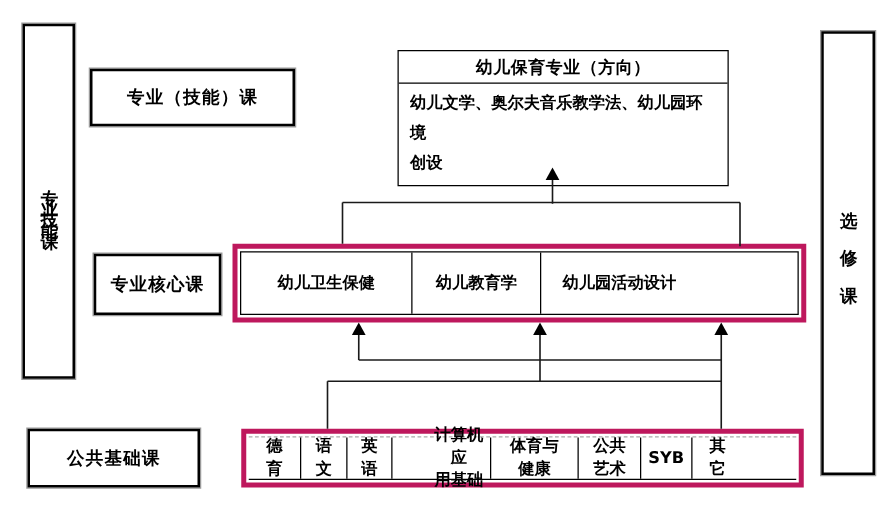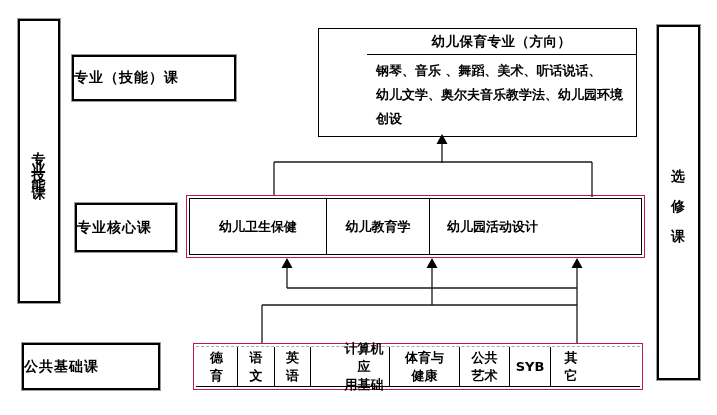--- a/index.html
+++ b/index.html
@@ -7,21 +7,21 @@
     position:relative;width:717px;height:415px;background:#fff;overflow:hidden;
     font-family:"DejaVu Sans","Liberation Sans",sans-serif;
     font-weight:bold;color:#000;
   }
   .abs{position:absolute;box-sizing:border-box;}
   
   .labelbox{
     border:2px solid #000;
     box-shadow:0 0 0 1px #9a9a9a;
     background:#fff;
-    display:flex;align-items:center;
+    display:flex;align-items:center;justify-content:center;
     font-size:14px;letter-spacing:1px;
   }
   
   .vbox{
     border:2px solid #000;
     box-shadow:0 0 0 1px #9a9a9a;
     background:#fff;
     display:flex;align-items:center;justify-content:center;
   }
   .vtext{
@@ -33,21 +33,21 @@
   .vtext.tight{letter-spacing:9px;}
   .vtext.loose{letter-spacing:30px;}
   
   .topbox{border:1.5px solid #000;background:#fff;}
   .topbox .title{
     height:25px;display:flex;align-items:center;justify-content:center;
     font-size:13.5px;border-bottom:1px solid #000;letter-spacing:0.5px;
   }
   .topbox .body{padding:4px 8px 0 9px;font-size:13px;line-height:24px;}
   
-  .rowouter{border:1px solid #be185d;background:#fff;}
+  .rowouter{border:4px solid #be185d;background:#fff;}
   .rowinner{
     position:absolute;left:2px;right:2px;top:2px;bottom:2px;
     border:1px solid #000;display:flex;
   }
   .rowinner .cell{
     display:flex;flex-direction:column;align-items:center;justify-content:center;
     font-size:13px;line-height:18px;text-align:center;
     border-right:1px solid #000;box-sizing:border-box;
   }
   .rowinner .cell:last-child{border-right:none;}
@@ -74,24 +74,23 @@
   </div>
 
   <div class="abs labelbox" style="left:75px;top:203px;width:102px;height:49px;">
     <span>专业核心课</span>
   </div>
 
   <div class="abs labelbox" style="left:22px;top:343px;width:138px;height:47px;">
     <span>公共基础课</span>
   </div>
 
-  <div class="abs topbox" style="left:318px;top:28px;width:319px;height:109px;padding-left:48px;">
+  <div class="abs topbox" style="left:318px;top:40px;width:265px;height:109px;">
     <div class="title">幼儿保育专业（方向）</div>
     <div class="body">
-      <div>钢琴、音乐 、舞蹈、美术、听话说话、</div>
       <div>幼儿文学、奥尔夫音乐教学法、幼儿园环境</div>
       <div>创设</div>
     </div>
   </div>
 
   <div class="abs rowouter" style="left:186px;top:195px;width:459px;height:63px;">
     <div class="rowinner" id="core-row">
         <div class="cell" style="width: 137px;">幼儿卫生保健</div>
         <div class="cell" style="width: 103px;">幼儿教育学</div>
         <div class="cell" style="width: 125px;">幼儿园活动设计</div>

